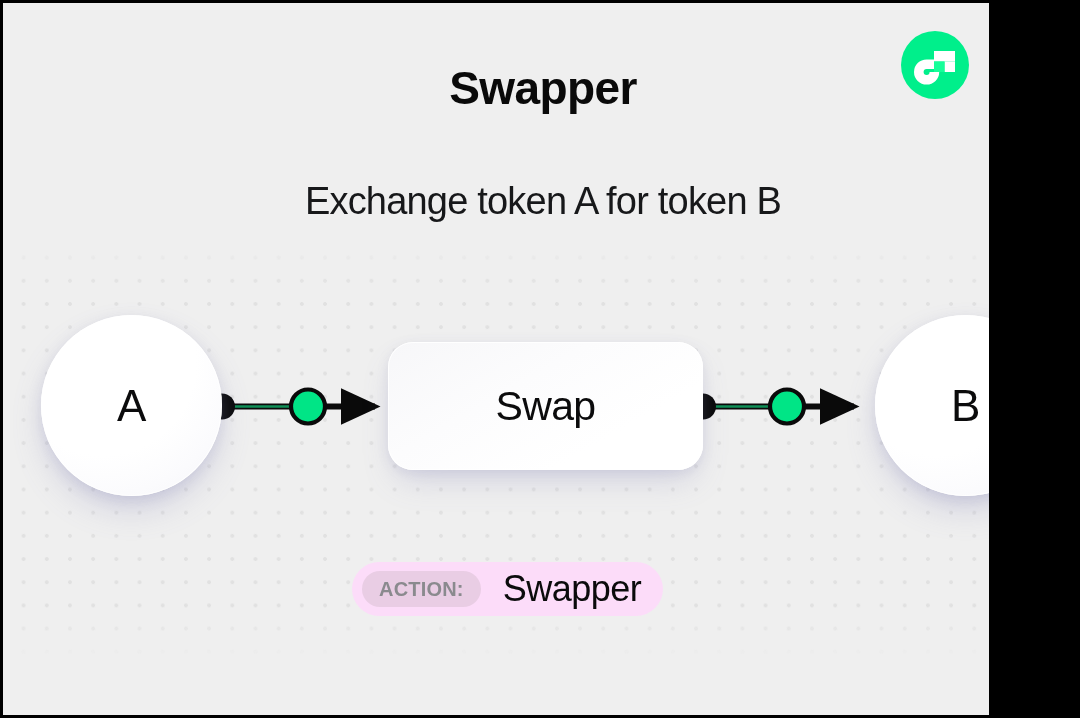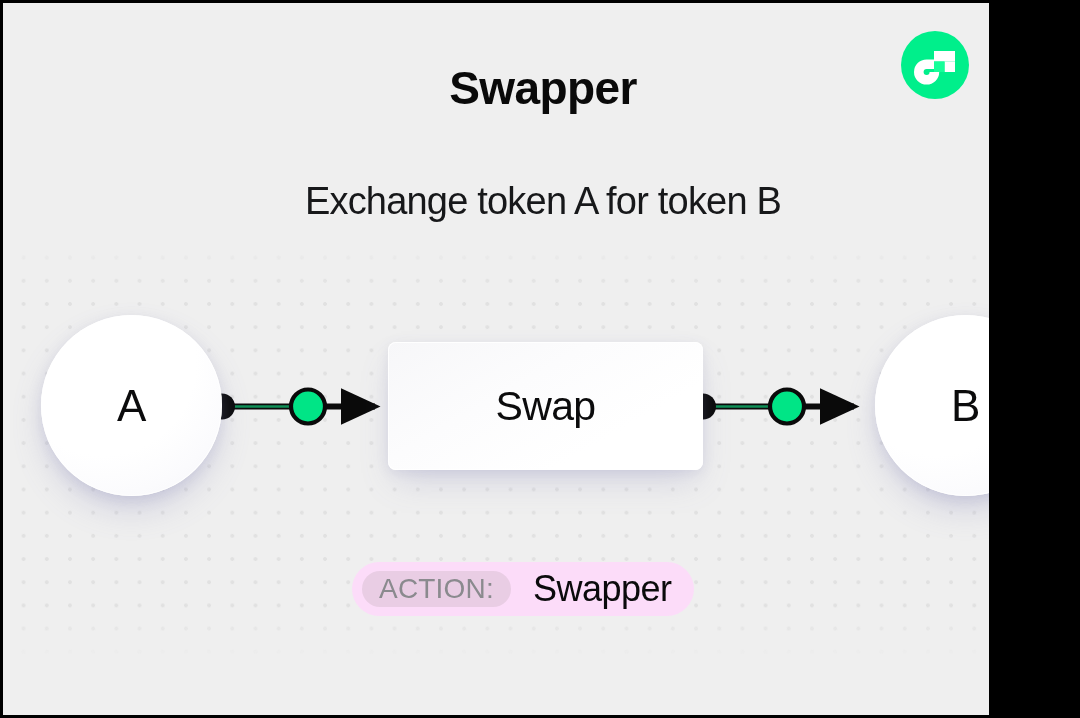--- a/index.html
+++ b/index.html
@@ -97,21 +97,21 @@
   #node-a { left: 38px;  top: 312px; }
   #node-b { left: 872px; top: 312px; }
 
   
   #swap-node {
     position: absolute;
     left: 385px;
     top: 339px;
     width: 315px;
     height: 128px;
-    border-radius: 8px;
+    border-radius: 25px;
     background: linear-gradient(150deg, #f7f7f9 0%, #fcfcfd 38%, #ffffff 72%, #ffffff 100%);
     box-shadow:
       0 16px 32px -8px rgba(120,120,175,0.26),
       0 3px 12px rgba(130,130,180,0.14),
       0 0 0 1px rgba(255,255,255,0.9) inset;
     display: flex;
     align-items: center;
     justify-content: center;
   }
   #swap-label {
@@ -147,22 +147,22 @@
   }
   #action-key-pill {
     height: 36px;
     border-radius: 18px;
     background: #e9cde4;
     display: flex;
     align-items: center;
     padding: 0 17px;
   }
   #action-key-text {
-    font-size: 28px;
-    font-weight: 400;
+    font-size: 20px;
+    font-weight: 700;
     color: #8a8a8e;
     letter-spacing: 0.2px;
     line-height: 1;
   }
   #action-value-text {
     margin-left: 22px;
     font-size: 36px;
     font-weight: 400;
     color: #0b0b0c;
     letter-spacing: -0.5px;

